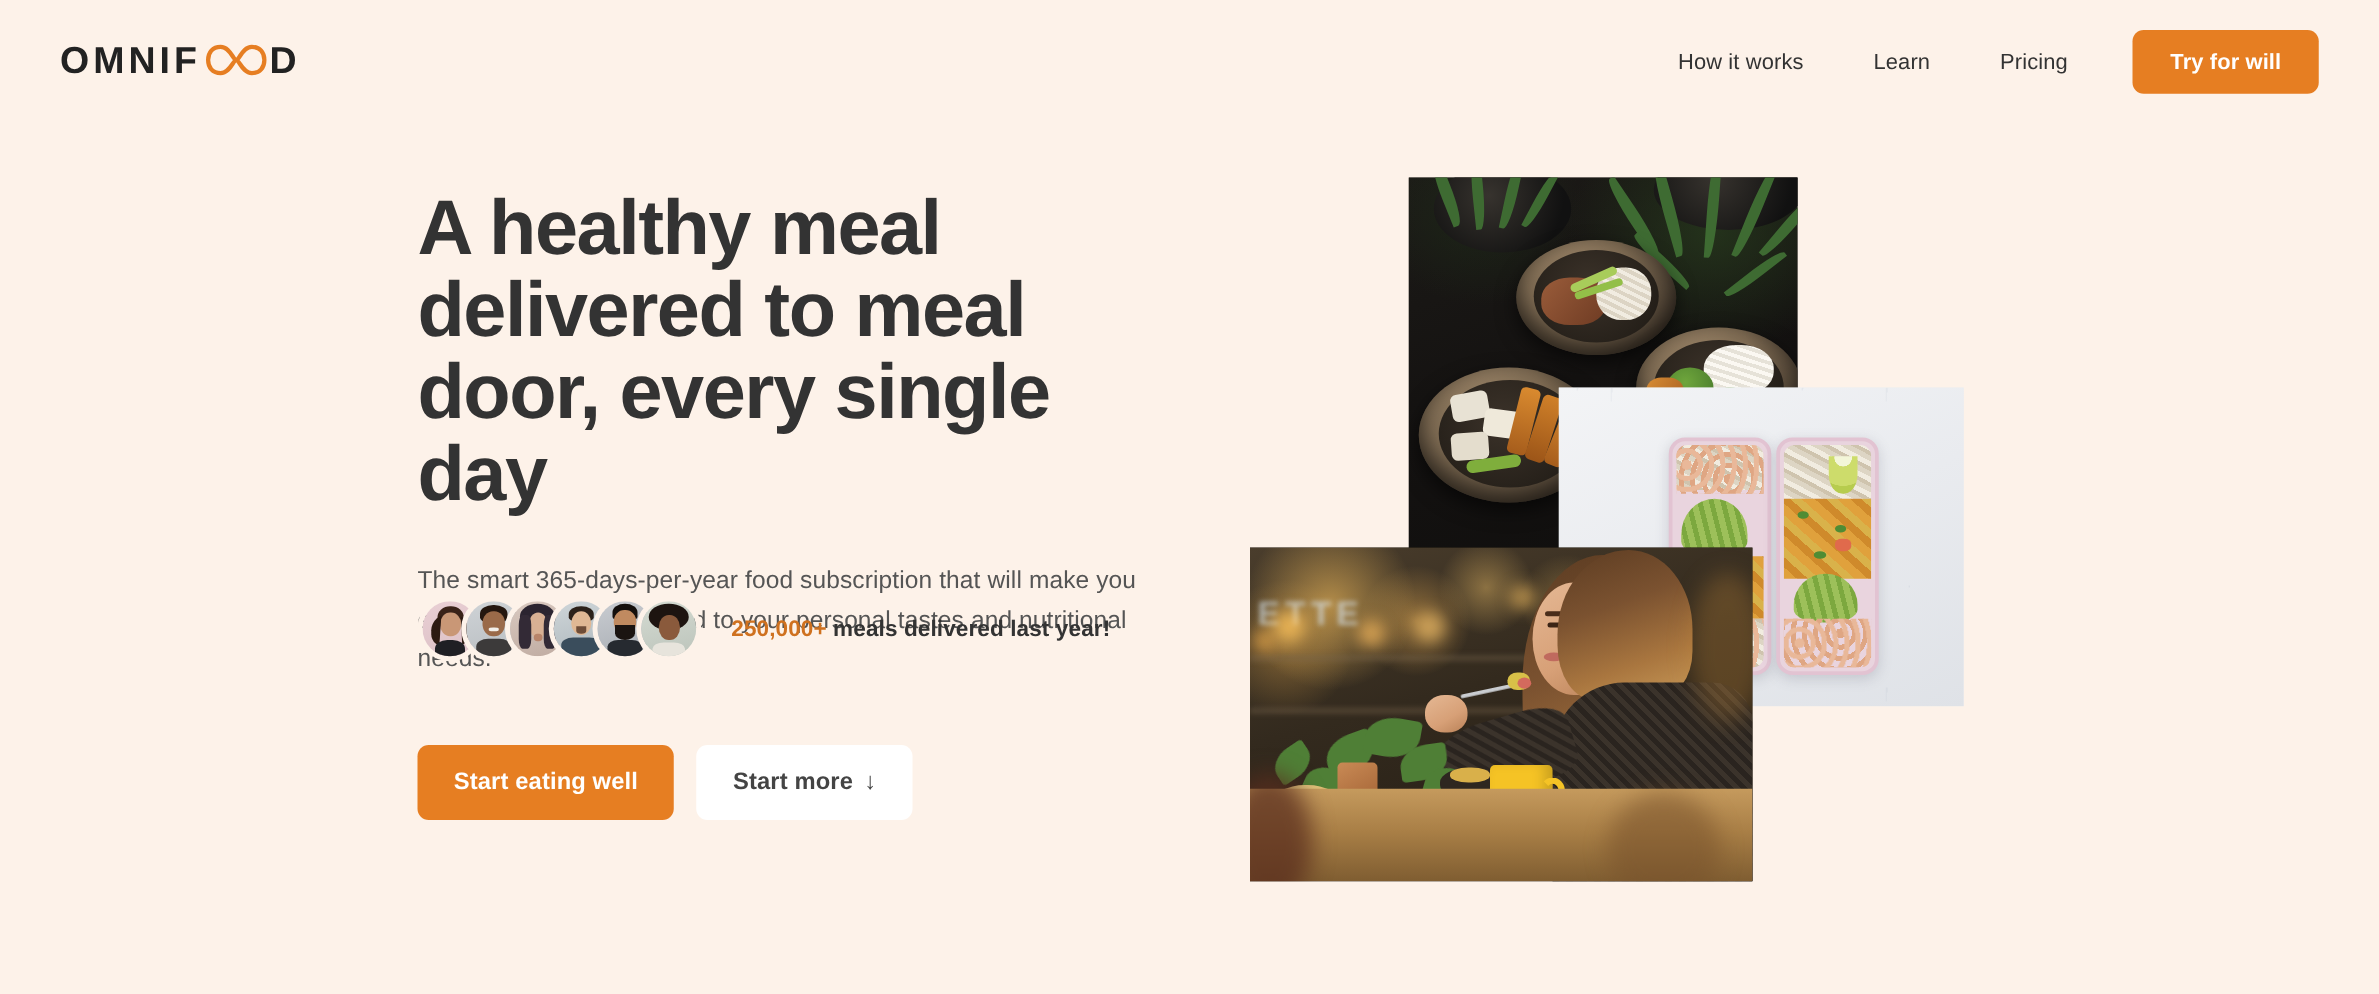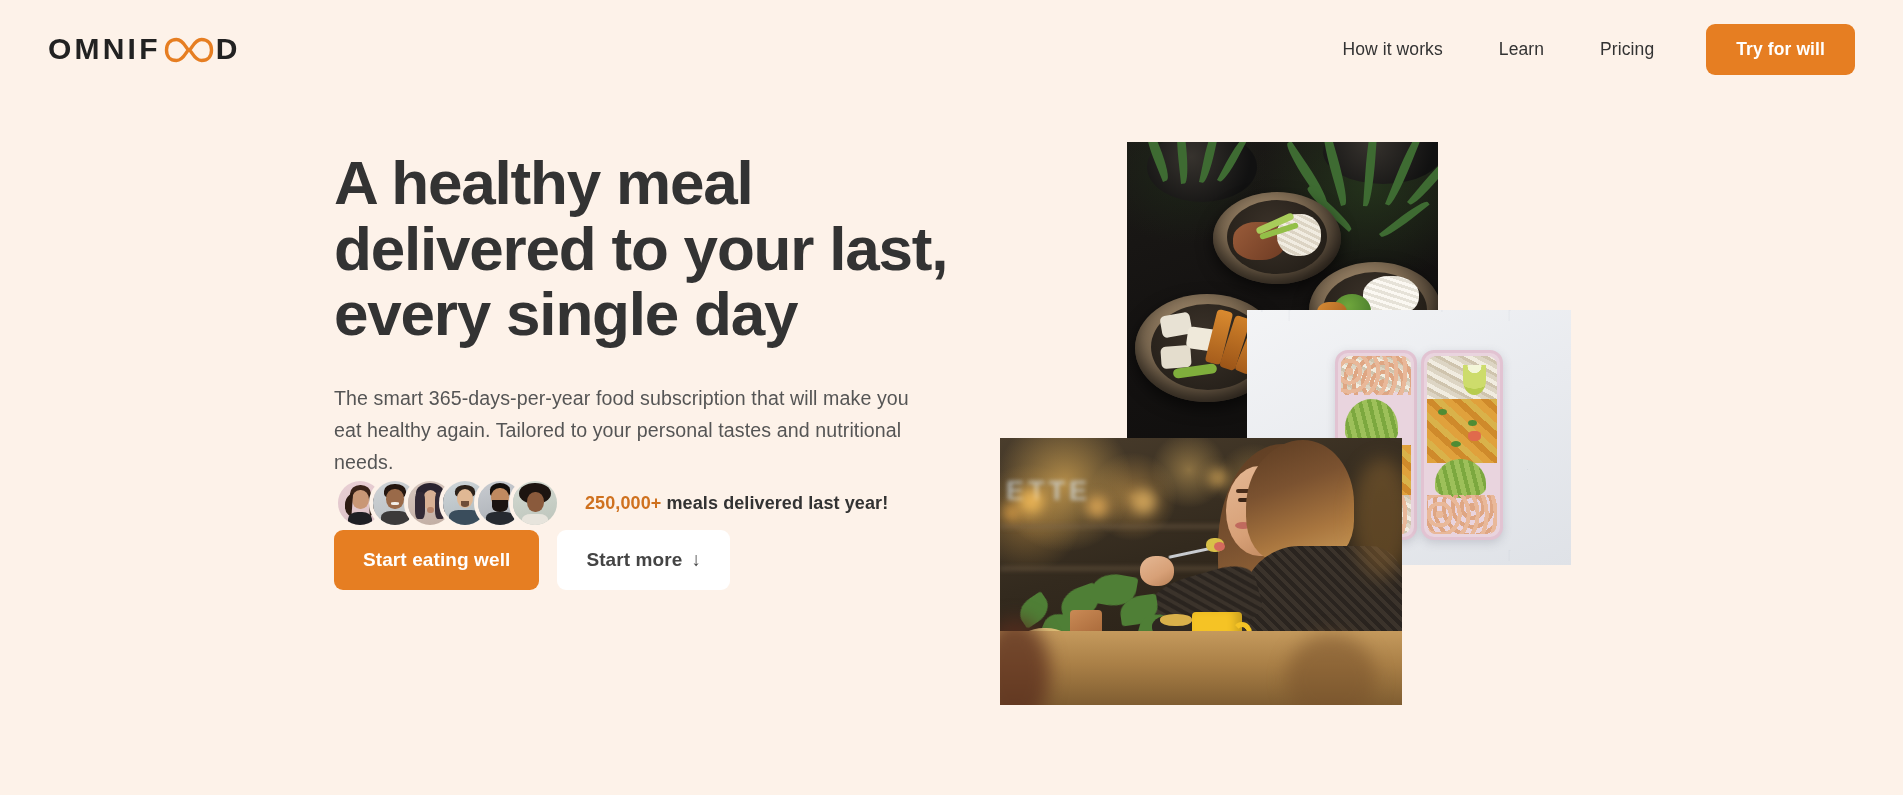--- a/index.html
+++ b/index.html
@@ -12,21 +12,21 @@
     -webkit-font-smoothing:antialiased;
   }
 
   
   .header{
     position:absolute; left:0; top:0; width:1903px; height:98px;
     display:flex; align-items:center; justify-content:space-between;
     padding:0 48px;
   }
   .logo{
-    display:flex; align-items:center;
+    display:flex; align-items:flex-start;
     font-size:30px; font-weight:700; letter-spacing:3.2px;
     color:#222; user-select:none;
   }
   .logo-pre, .logo-post{ display:inline-block; }
   .logo-infinity{
     display:inline-block; width:50px; height:30px;
     margin:0 2px 0 3px; position:relative; top:1px;
   }
   .nav{ display:flex; align-items:center; gap:0; }
   .nav-link{
@@ -200,21 +200,21 @@
     <a class="nav-link" href="#">Pricing</a>
     <button class="nav-cta">Try for will</button>
   </nav>
 
 </header>
 
 <section class="hero">
 
   <div class="hero-text">
 
-    <h1 class="hero-title">A healthy meal delivered to your last, every single day</h1>
+    <h1 class="hero-title">A healthy meal delivered to meal door, every single day</h1>
 
     <p class="hero-desc">The smart 365-days-per-year food subscription that will make you eat healthy again. Tailored to your personal tastes and nutritional needs.</p>
 
     <div class="hero-btns">
       <button class="btn btn-full">
         <span>Start eating well</span>
       </button>
       <button class="btn btn-outline">
         <span>Start more</span>
         <span class="btn-arrow">↓</span>

